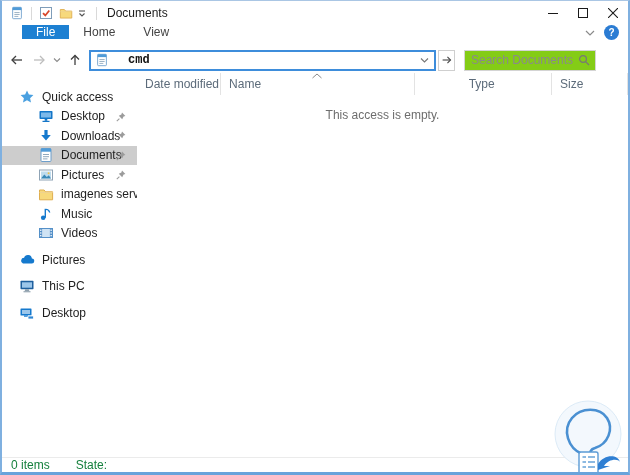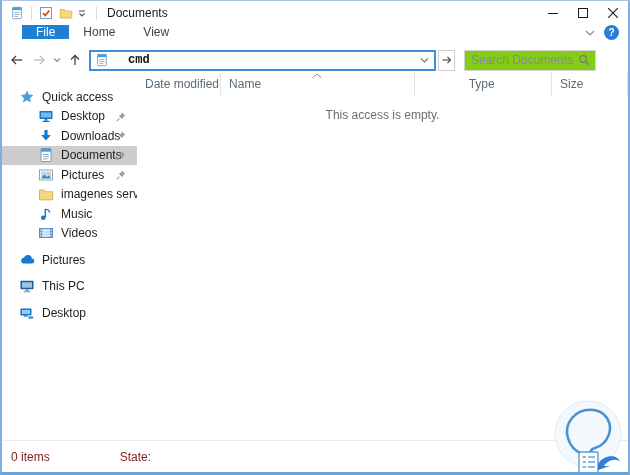--- a/index.html
+++ b/index.html
@@ -76,22 +76,22 @@
   .hcell { position: relative; border-right: 1px solid #e3e3e3; display: flex; align-items: center; padding-left: 8px; }
   .hcell.c-name { width: 213px; }
   .hcell.c-date { width: 92px; }
   .hcell.c-type { width: 100px; margin-left: 46px; }
   .hcell.c-size { width: 83px; }
   .sort-caret { position: absolute; top: 0; left: 50%; transform: translateX(-50%); line-height: 6px; }
   .empty-msg { text-align: center; margin-top: 13px; color: #6d6d6d; }
 
   
   .statusbar {
-    height: 32px; flex: none; border-top: 1px solid #ebebeb; display: flex; align-items: center;
-    padding-left: 9px; color: #7f1d1d; gap: 44px;
+    height: 15px; flex: none; border-top: 1px solid #ebebeb; display: flex; align-items: center;
+    padding-left: 9px; color: #15803d;
   }
   .status-state { margin-left: 26px; }
 
   
   .watermark { position: absolute; right: 0px; bottom: -4px; width: 82px; height: 86px; z-index: 5; pointer-events: none; }
 </style>
 </head>
 <body>
 
 <svg width="0" height="0" style="position:absolute" aria-hidden="true">

